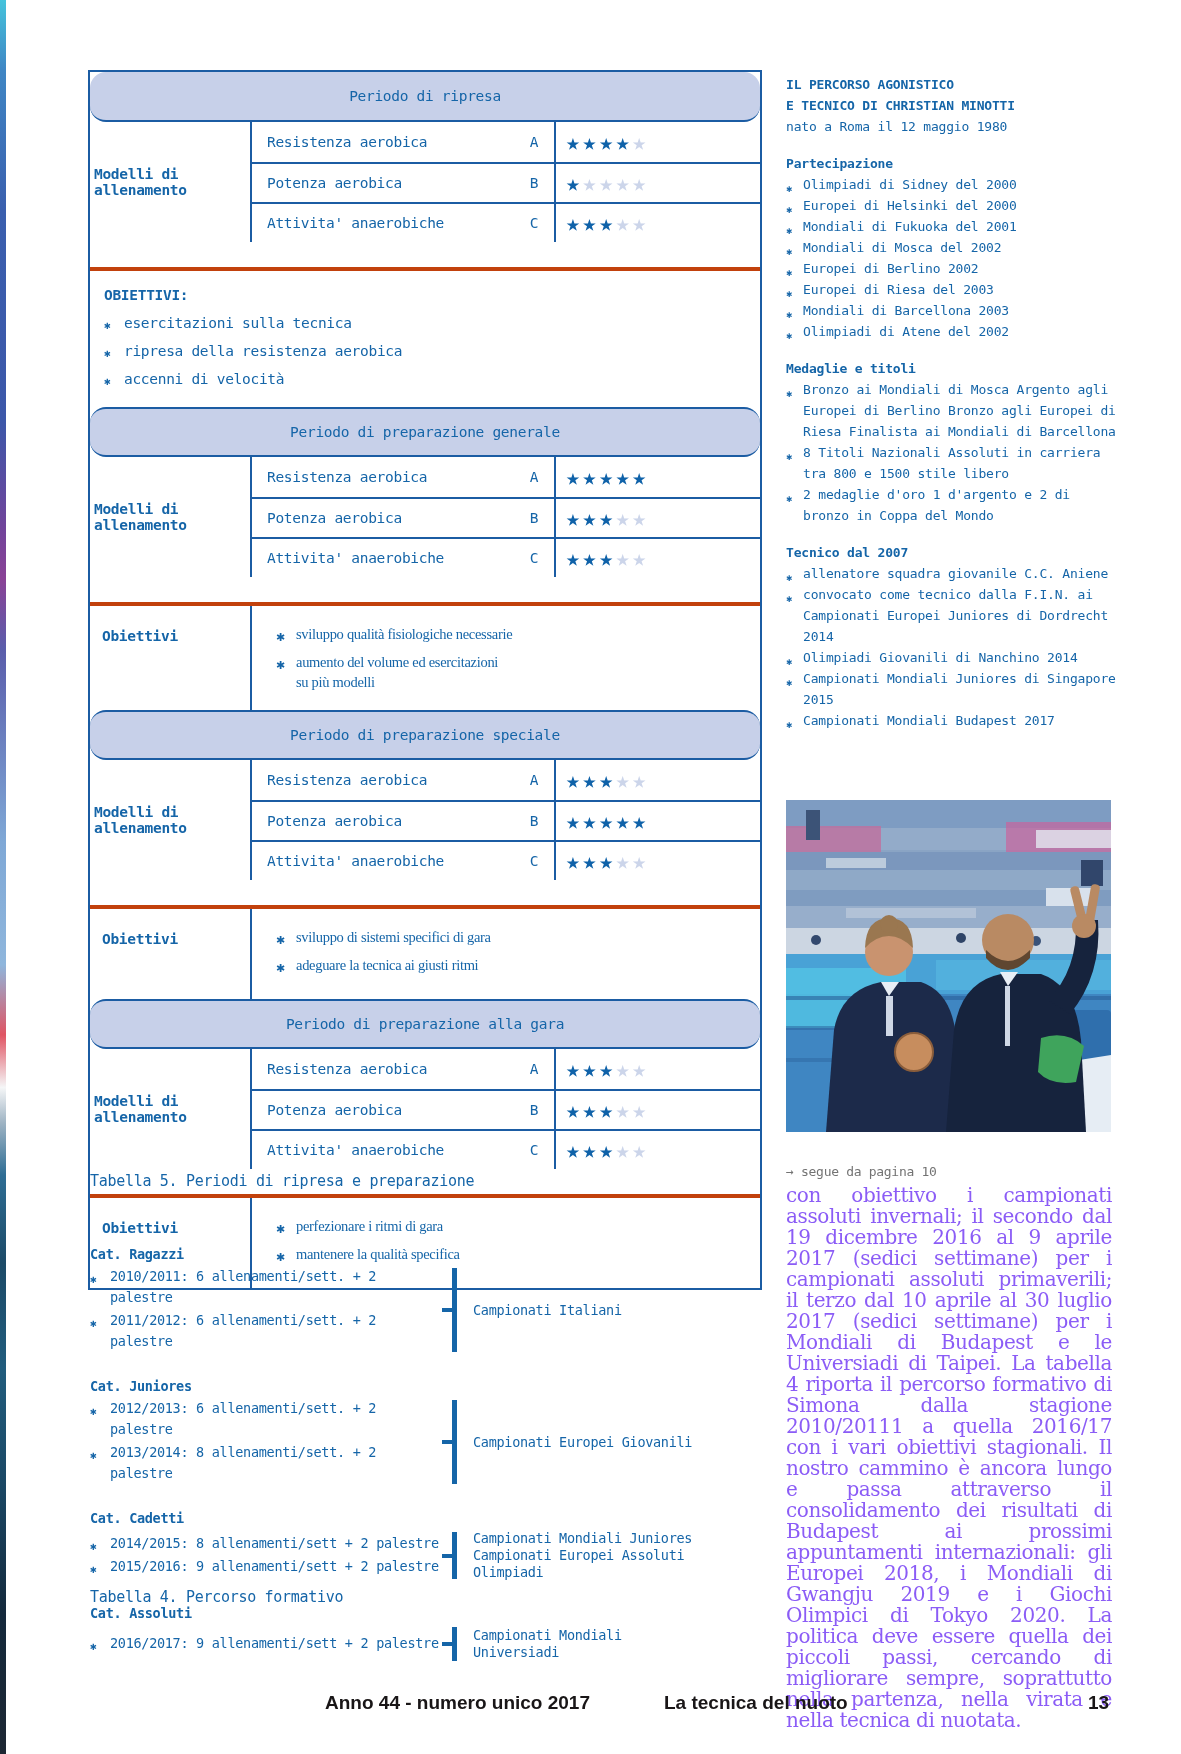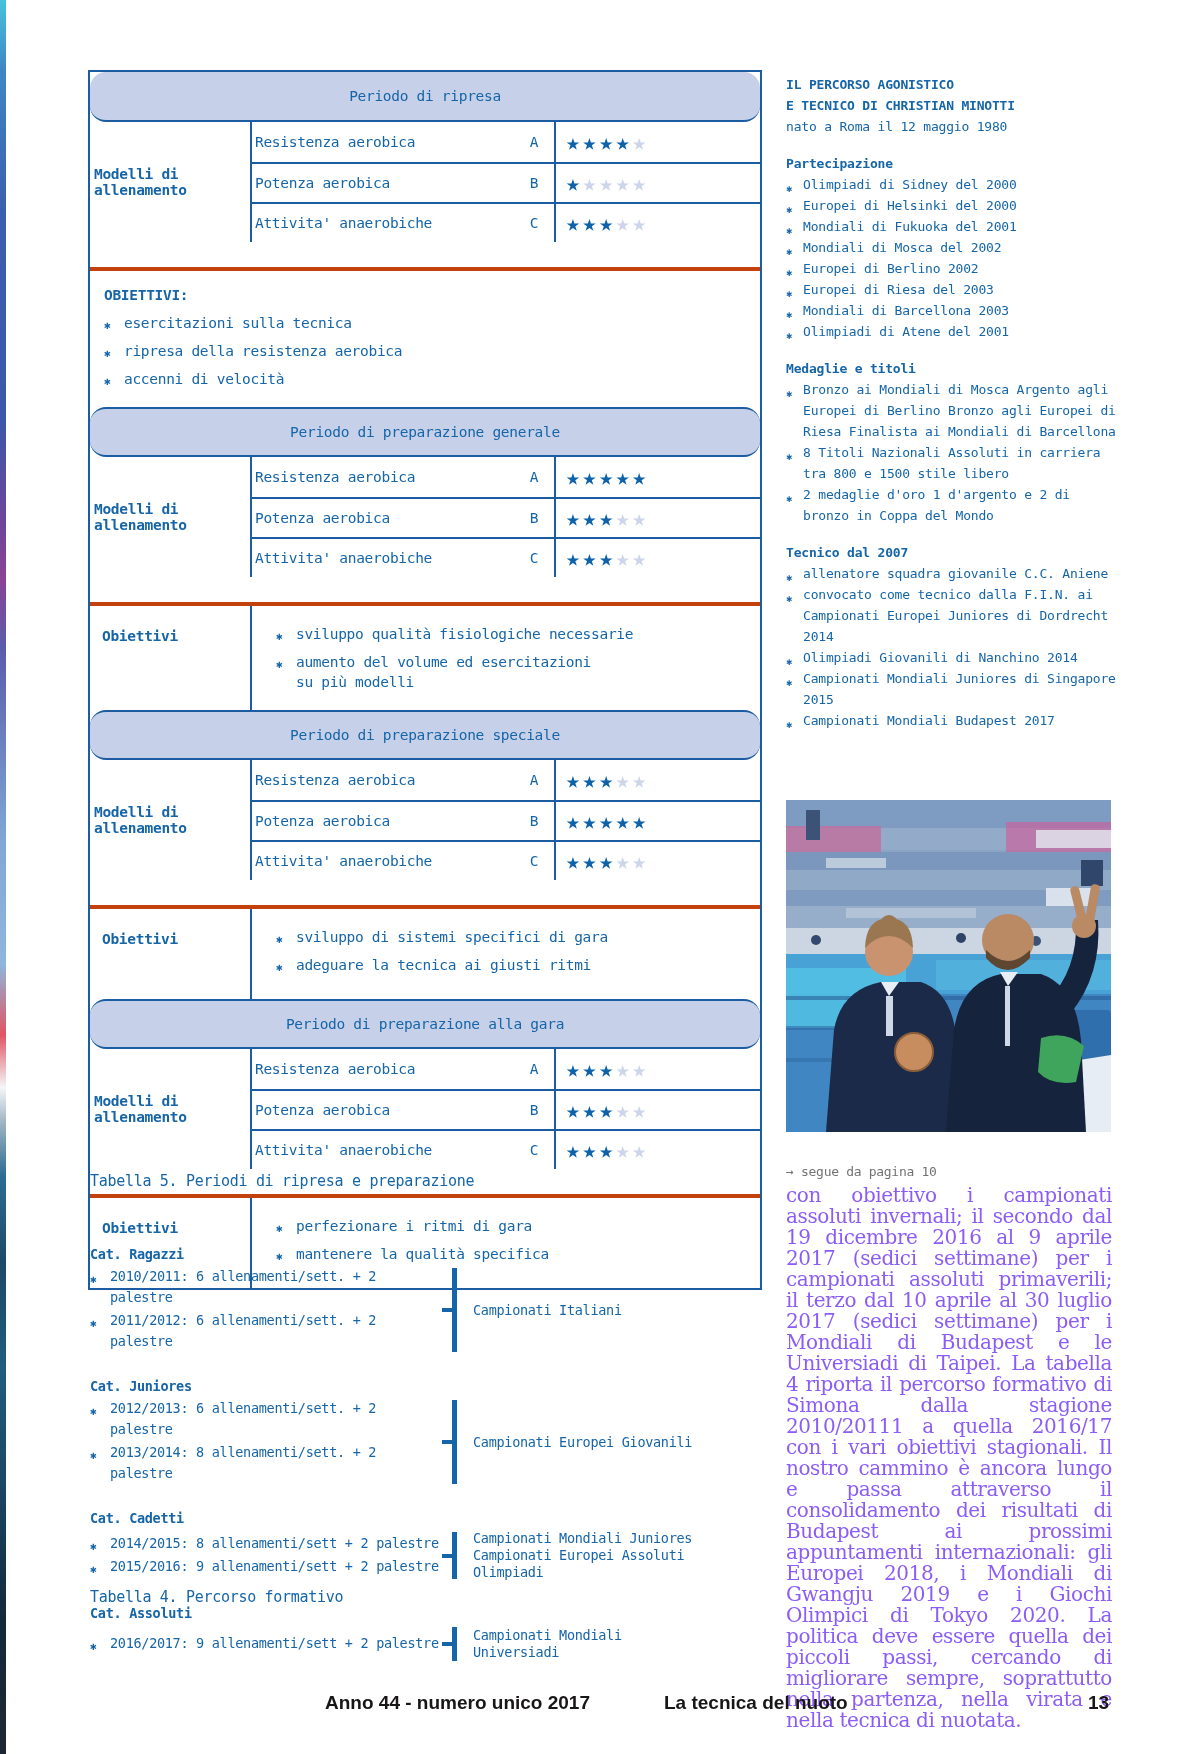--- a/index.html
+++ b/index.html
@@ -18,35 +18,35 @@
   
   .tbl5 { position:absolute; left:88px; top:70px; width:674px;
           border:2px solid #1b5ca3; font-size:14.5px; letter-spacing:-0.3px; }
   .p-title { background:#c7d0e9; height:50px; display:flex; align-items:center;
              justify-content:center; border-bottom:2px solid #1b5ca3;border-radius:16px; }
   .period + .period .p-title { border-top:2px solid #1b5ca3; }
   .p-grid { display:grid; grid-template-columns:162px 262px 42px 1fr; }
   .p-grid .cell { height:40px; display:flex; align-items:center; }
   .c-model { grid-row:1 / span 3; height:120px !important; font-weight:bold;
              padding-left:4px; border-right:2px solid #1b5ca3; }
-  .c-name { padding-left:3px; }
+  .c-name { padding-left:15px; }
   .c-code { justify-content:center; border-left:0; border-right:2px solid #1b5ca3; }
   .rt { border-top:2px solid #1b5ca3; }
   .c-stars { padding-left:10px; }
   .star { font-size:23px; line-height:1; margin-right:3px; }
   .star.on  { color:#0f62a9; }
   .star.off { color:#ccd5ea; }
 
   .p-obj { border-top:4px solid #c2410c;margin-top:25px; }
   .p-obj.full { padding:16px 14px 10px 14px; min-height:118px; }
   .obj-heading { font-weight:bold; margin-bottom:10px; }
   .p-obj.two-col { display:grid; grid-template-columns:162px 1fr; }
   .obj-label { font-weight:bold; padding:22px 0 0 12px;
                border-right:2px solid #1b5ca3; }
-  .obj-content { padding:18px 14px 10px 24px; }
+  .obj-content { padding:18px 14px 10px 24px;font-family:Liberation Serif, serif; }
   .o2 { min-height:106px; } .o3 { min-height:94px; } .o4 { min-height:94px; }
   .b-line { position:relative; padding-left:20px; margin-bottom:8px;
             white-space:pre-wrap; line-height:20px; }
   .blt { position:absolute; left:0; top:3px; font-size:11px; }
   .blt::before { content:"✱"; }
 
   .tbl-caption { position:absolute; left:90px; font-size:15px; letter-spacing:-0.3px; }
   .cap5 { top:1172px; }
   .cap4 { top:1588px; }
 
@@ -334,21 +334,21 @@
 
   <div class="sb-sec">
     <div class="sb-heading">Partecipazione</div>
     <div class="sb-item"><span class="blt"></span><span>Olimpiadi di Sidney del 2000</span></div>
     <div class="sb-item"><span class="blt"></span><span>Europei di Helsinki del 2000</span></div>
     <div class="sb-item"><span class="blt"></span><span>Mondiali di Fukuoka del 2001</span></div>
     <div class="sb-item"><span class="blt"></span><span>Mondiali di Mosca del 2002</span></div>
     <div class="sb-item"><span class="blt"></span><span>Europei di Berlino 2002</span></div>
     <div class="sb-item"><span class="blt"></span><span>Europei di Riesa del 2003</span></div>
     <div class="sb-item"><span class="blt"></span><span>Mondiali di Barcellona 2003</span></div>
-    <div class="sb-item"><span class="blt"></span><span>Olimpiadi di Atene del 2001</span></div>
+    <div class="sb-item"><span class="blt"></span><span>Olimpiadi di Atene del 2002</span></div>
   </div>
 
   <div class="sb-sec">
     <div class="sb-heading">Medaglie e titoli</div>
     <div class="sb-item"><span class="blt"></span><span>Bronzo ai Mondiali di Mosca Argento agli Europei di Berlino Bronzo agli Europei di Riesa Finalista ai Mondiali di Barcellona</span></div>
     <div class="sb-item"><span class="blt"></span><span>8 Titoli Nazionali Assoluti in carriera tra 800 e 1500 stile libero</span></div>
     <div class="sb-item"><span class="blt"></span><span>2 medaglie d'oro 1 d'argento e 2 di bronzo in Coppa del Mondo</span></div>
   </div>
 
   <div class="sb-sec">

